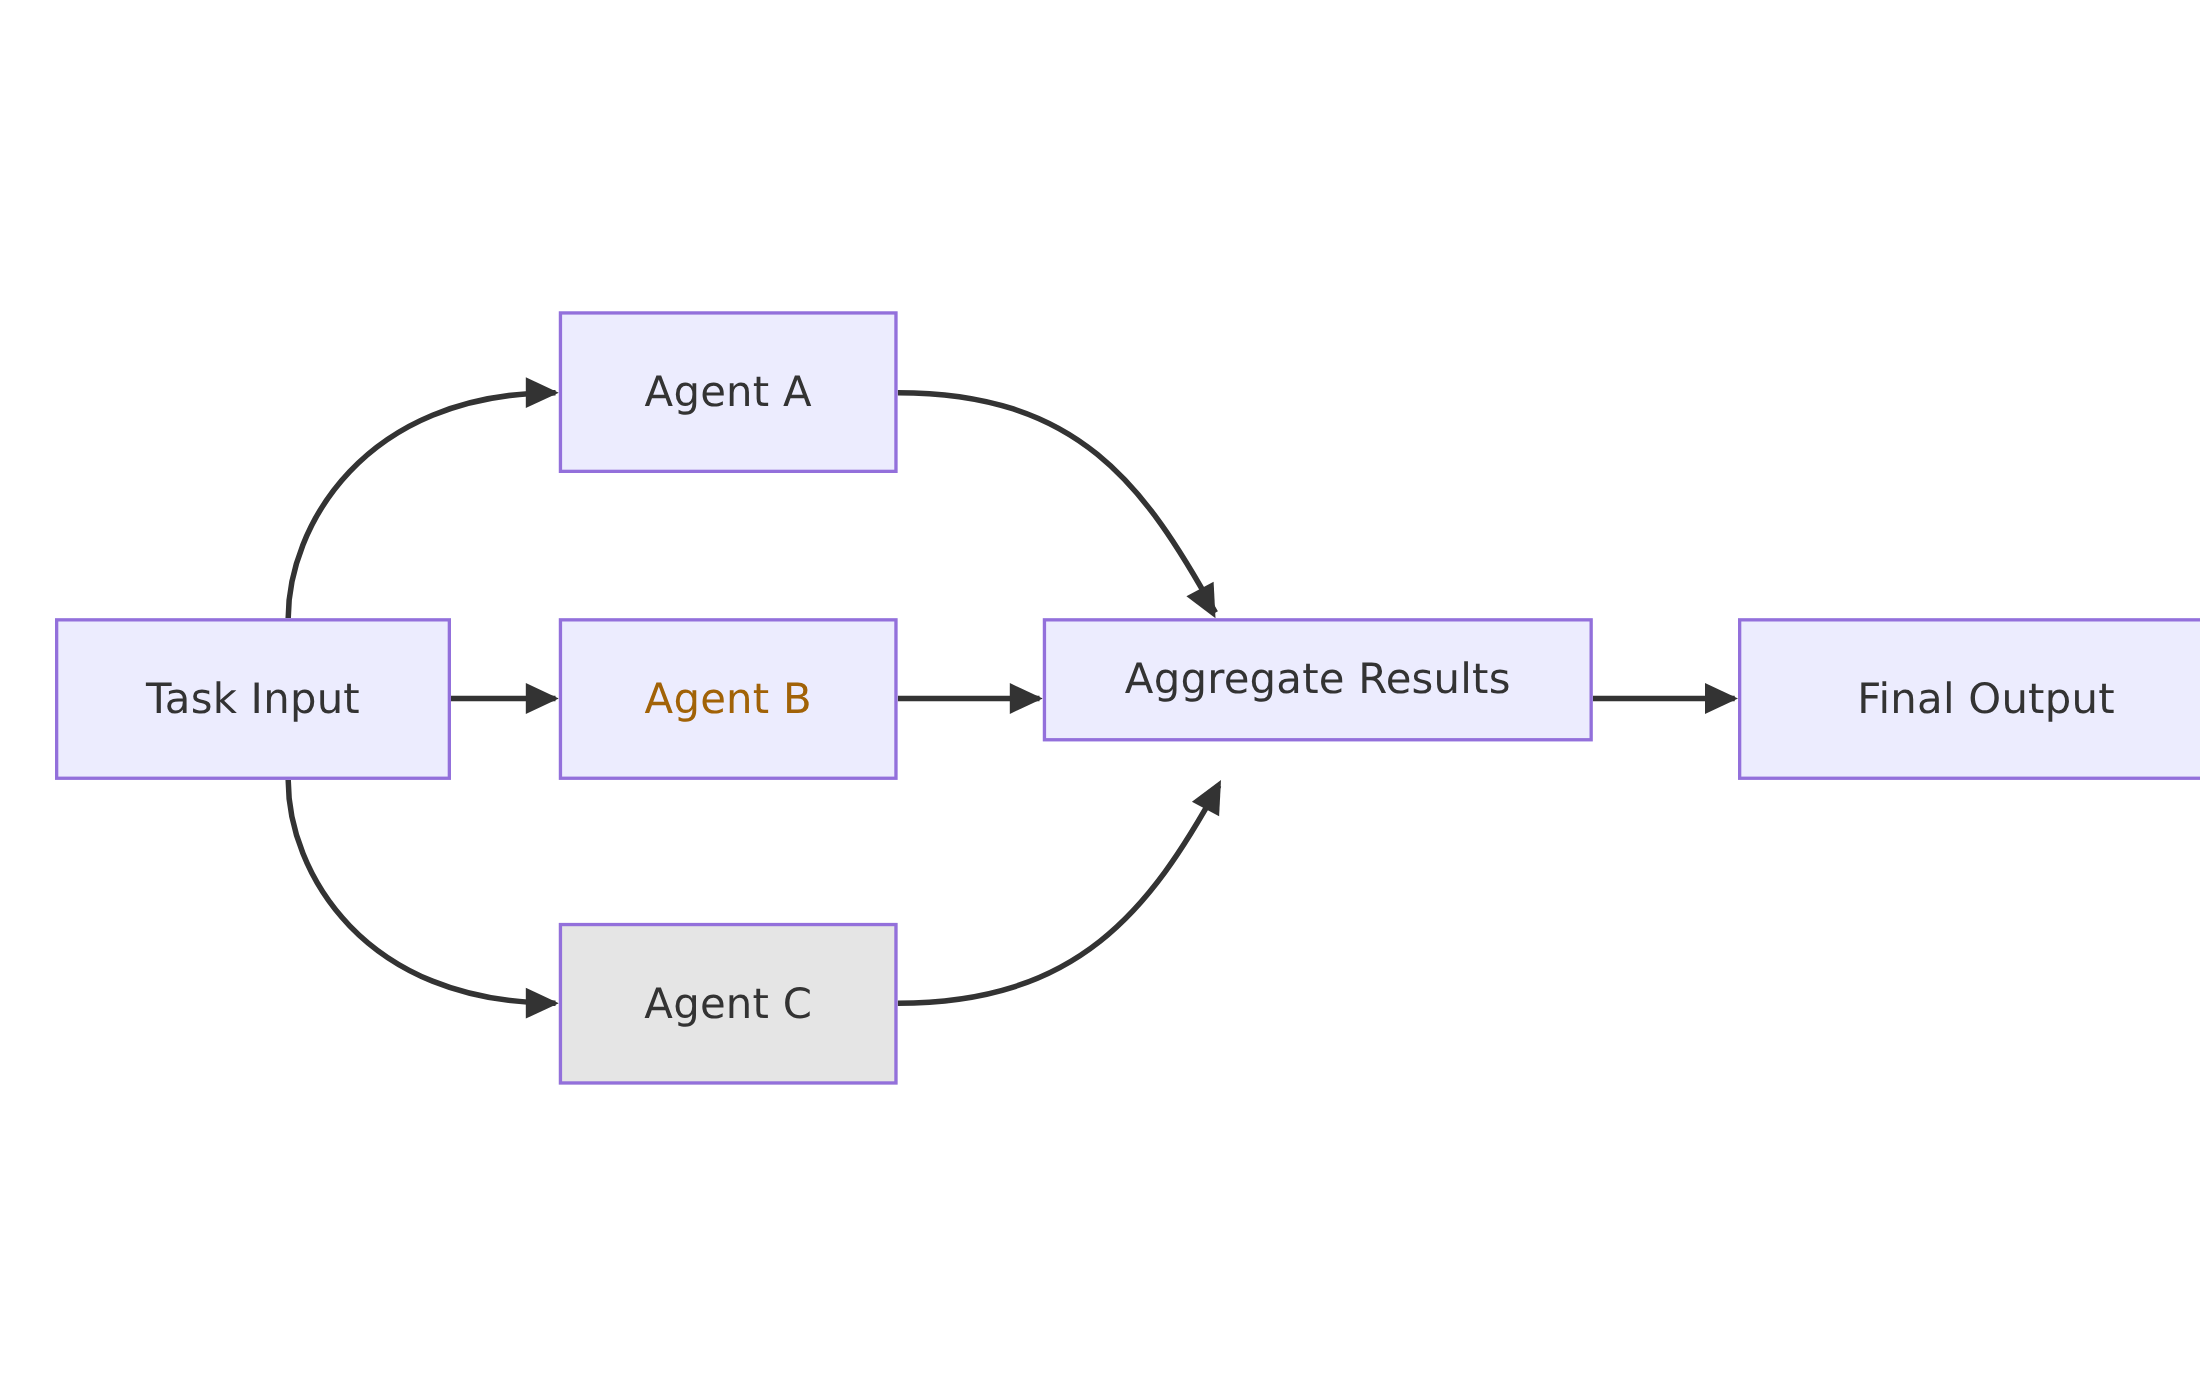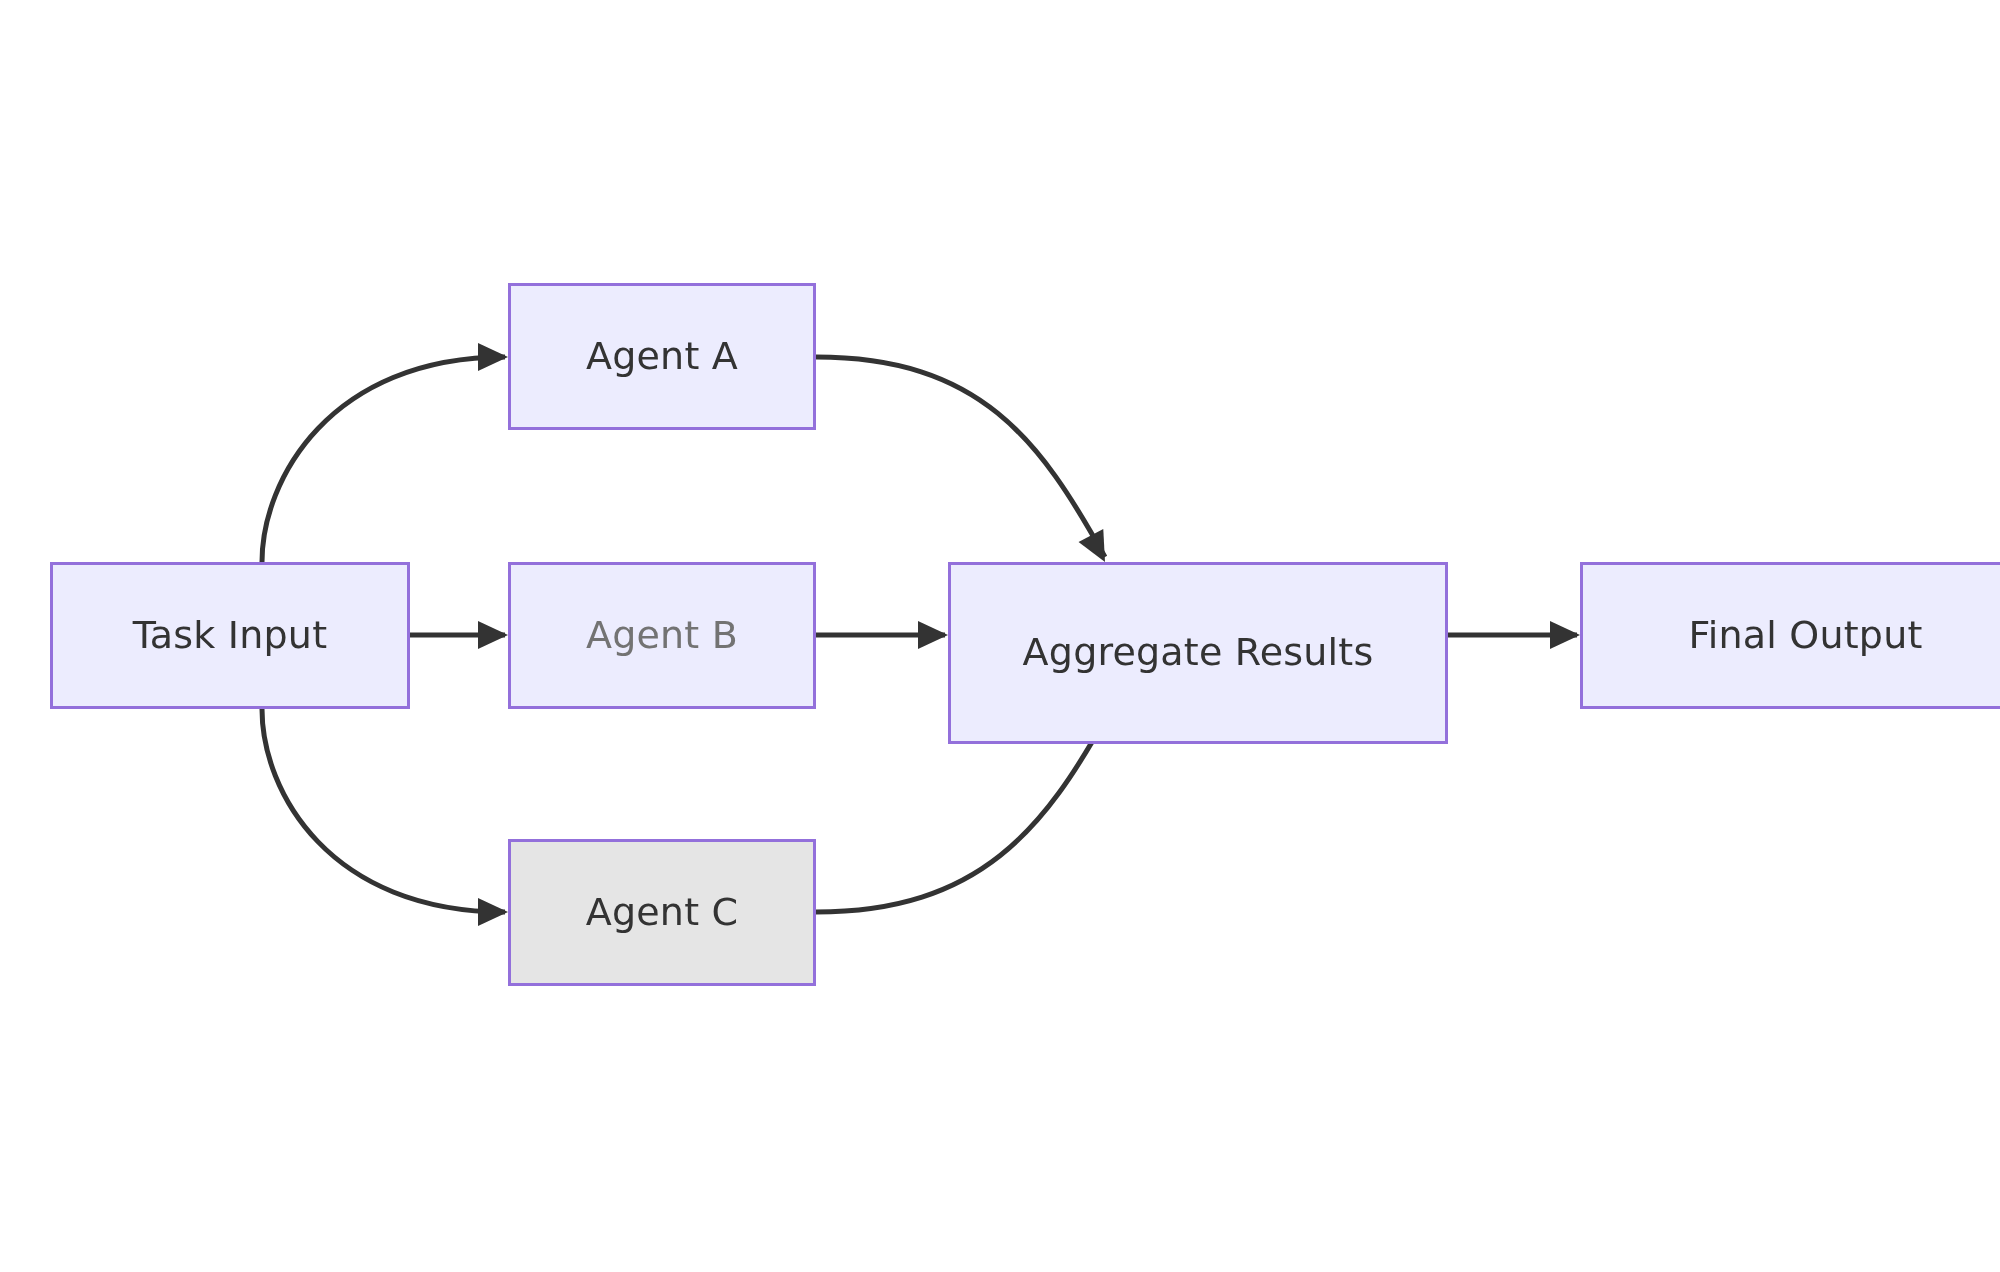--- a/index.html
+++ b/index.html
@@ -85,26 +85,26 @@
   </svg>
 
   <div id="node-layer">
       <div class="node" style="left: 13px; top: 562px; width: 360px; height: 147px; background: rgb(236, 236, 254); border-color: rgb(147, 112, 219); margin-left: 37px;">
         <span class="node-label" style="color: rgb(51, 51, 51);">Task Input</span>
       </div>
       <div class="node" style="left: 508px; top: 283px; width: 308px; height: 147px; background: rgb(236, 236, 254); border-color: rgb(147, 112, 219);">
         <span class="node-label" style="color: rgb(51, 51, 51);">Agent A</span>
       </div>
       <div class="node" style="left: 508px; top: 562px; width: 308px; height: 147px; background: rgb(236, 236, 254); border-color: rgb(147, 112, 219);">
-        <span class="node-label" style="color: #737373;">Agent B</span>
+        <span class="node-label" style="color: #a16207;">Agent B</span>
       </div>
       <div class="node" style="left: 508px; top: 839px; width: 308px; height: 147px; background: #e5e5e5; border-color: rgb(147, 112, 219);">
         <span class="node-label" style="color: rgb(51, 51, 51);">Agent C</span>
       </div>
-      <div class="node" style="left: 948px; top: 562px; width: 500px; height: 182px; background: rgb(236, 236, 254); border-color: rgb(147, 112, 219);">
+      <div class="node" style="left: 948px; top: 562px; width: 500px; height: 112px; background: rgb(236, 236, 254); border-color: rgb(147, 112, 219);">
         <span class="node-label" style="color: rgb(51, 51, 51);">Aggregate Results</span>
       </div>
       <div class="node" style="left: 1580px; top: 562px; width: 451px; height: 147px; background: rgb(236, 236, 254); border-color: rgb(147, 112, 219);">
         <span class="node-label" style="color: rgb(51, 51, 51);">Final Output</span>
       </div>
     </div>
 
 </div>
 
 </body></html>

